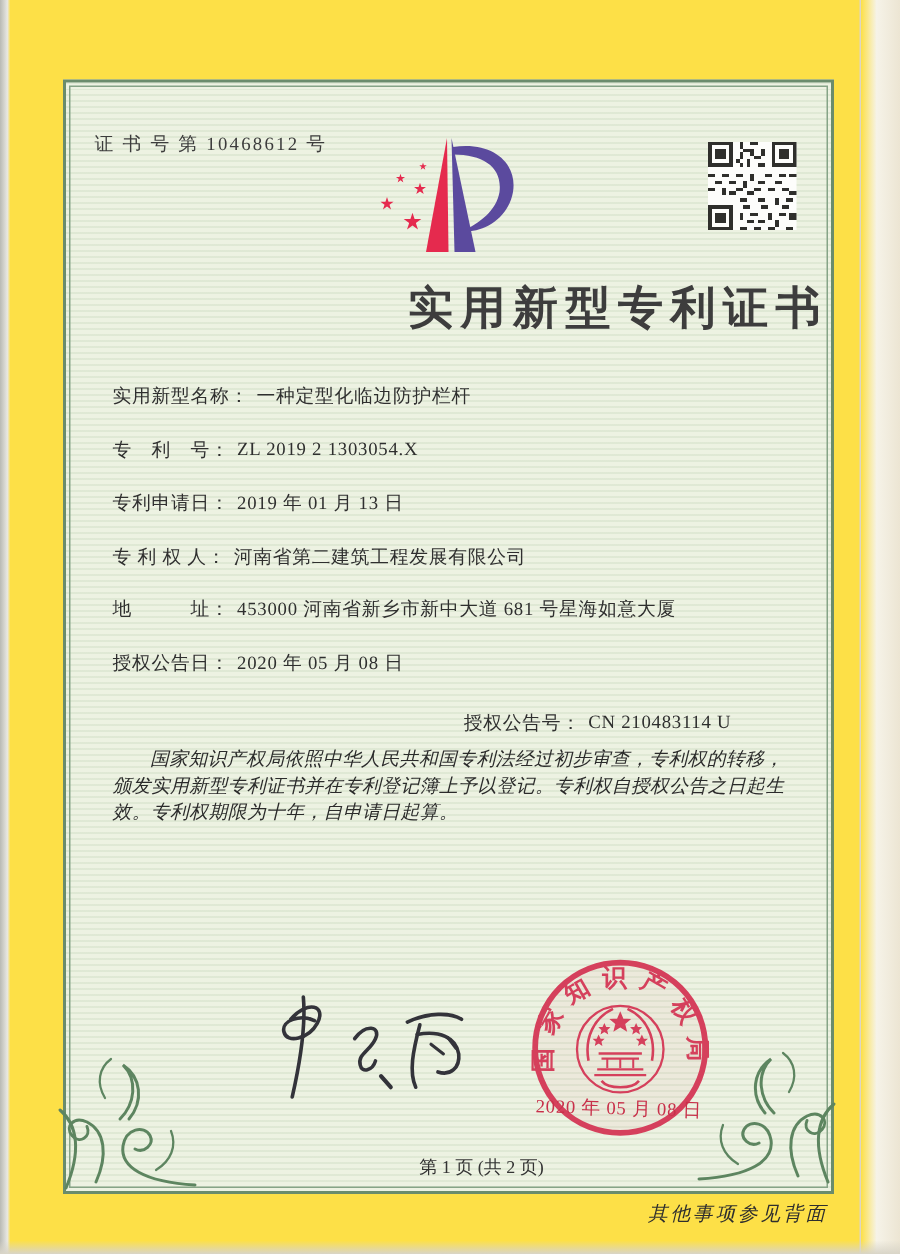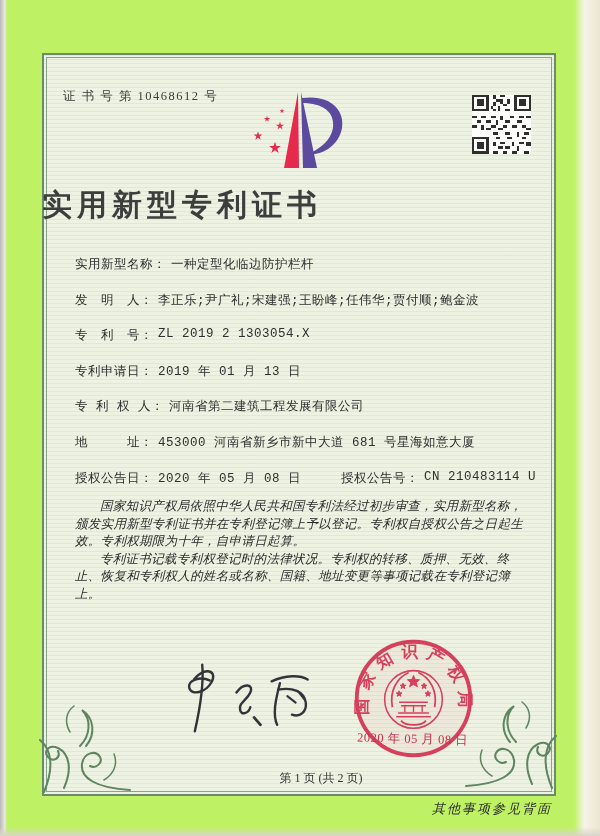--- a/index.html
+++ b/index.html
@@ -1,39 +1,39 @@
 <!DOCTYPE html>
 <html><head>
 <meta charset="utf-8">
 <style>
   html,body{margin:0;padding:0;background:#e9e7e0;}
-  .page{position:relative;width:600px;height:836px;background:#bef264;overflow:hidden;
+  .page{position:relative;width:600px;height:836px;background:#fde047;overflow:hidden;
         font-family:"Liberation Serif","DejaVu Serif",serif;color:#2e2e2e;}
   
   .scan-left{position:absolute;left:0;top:0;width:7px;height:100%;
              background:linear-gradient(to right,#b9bab4,#e8e8e3 70%,rgba(0,0,0,0));}
   .scan-right{position:absolute;right:0;top:0;width:26px;height:100%;
               background:linear-gradient(to left,#ece5d3,#f6f3e8 60%,rgba(0,0,0,0));border-left:1px solid #ddd6c4;}
   .scan-bottom{position:absolute;left:0;bottom:0;width:100%;height:9px;
                background:linear-gradient(to top,#d9d5c8,rgba(0,0,0,0));}
   
   .frame{position:absolute;left:42px;top:53px;width:510px;height:739px;
          border:2.5px solid #6a8c6c;background-color:#edf2e2;
          background-image:repeating-linear-gradient(to bottom,rgba(140,175,130,.14) 0px,rgba(140,175,130,.14) 1px,rgba(0,0,0,0) 1px,rgba(0,0,0,0) 4px);}
   .frame-inner{position:absolute;left:2px;top:2px;right:2px;bottom:2px;border:1px solid #86a487;}
   .cert-no{position:absolute;left:63px;top:88px;font-size:12.5px;letter-spacing:1.5px;color:#3c3c3c;}
   .logo{position:absolute;left:235px;top:86px;width:130px;height:92px;}
   .qr{position:absolute;left:472px;top:92px;width:59px;height:64px;}
-  .title{position:absolute;left:42px;top:185px;width:510px;text-align:left;
+  .title{position:absolute;left:42px;top:185px;width:510px;text-align:right;
          font-size:30px;font-weight:600;letter-spacing:5px;color:#3d3d3d;}
-  .fields{position:absolute;left:75px;top:256px;width:470px;font-family:Liberation Mono, monospace;}
+  .fields{position:absolute;left:75px;top:256px;width:470px;}
   .field{height:35.6px;display:flex;align-items:flex-start;font-size:12.5px;color:#2f2f2f;}
   .field .lbl{white-space:pre;letter-spacing:.5px;}
   .field .val{margin-left:5px;letter-spacing:.5px;text-align:right;}
-  .field .pair2{display:flex;margin-left:40px;}
+  .field .pair2{display:flex;margin-left:40px;margin-top:40px;}
   .paras{position:absolute;left:75px;top:498px;width:452px;font-size:12.5px;line-height:17.5px;
          font-style:italic;color:#2b2b2b;}
   .paras p{margin:0;text-indent:2em;letter-spacing:.3px;}
   .signer{position:absolute;left:78px;top:686px;font-size:13px;letter-spacing:3px;line-height:24px;color:#2e2e2e;}
   .signature{position:absolute;left:168px;top:660px;width:148px;height:76px;}
   .seal{position:absolute;left:351px;top:636px;width:125px;height:125px;}
   .seal-date{position:absolute;left:357px;top:731px;width:120px;font-size:12.5px;color:#c8304a;
              letter-spacing:.5px;transform:rotate(1.5deg);white-space:nowrap;}
   .page-num{position:absolute;left:42px;top:770px;width:558px;text-align:center;font-size:12px;color:#333;}
   .back-note{position:absolute;left:42px;top:800px;width:510px;text-align:right;font-size:13px;
@@ -96,24 +96,20 @@
   </svg>
 
   <div class="title">实用新型专利证书</div>
 
   <div class="fields">
     <div class="field">
       <span class="lbl">实用新型名称：</span>
       <span class="val">一种定型化临边防护栏杆</span>
     </div>
     <div class="field">
-      <span class="lbl">发　明　人：</span>
-      <span class="val">李正乐;尹广礼;宋建强;王盼峰;任伟华;贾付顺;鲍金波</span>
-    </div>
-    <div class="field">
       <span class="lbl">专　利　号：</span>
       <span class="val">ZL 2019 2 1303054.X</span>
     </div>
     <div class="field">
       <span class="lbl">专利申请日：</span>
       <span class="val">2019 年 01 月 13 日</span>
     </div>
     <div class="field">
       <span class="lbl">专 利 权 人：</span>
       <span class="val">河南省第二建筑工程发展有限公司</span>
@@ -126,22 +122,21 @@
       <span class="lbl">授权公告日：</span>
       <span class="val">2020 年 05 月 08 日</span>
       <span class="pair2">
         <span class="lbl">授权公告号：</span>
         <span class="val">CN 210483114 U</span>
       </span>
     </div>
   </div>
 
   <div class="paras">
-    <p>国家知识产权局依照中华人民共和国专利法经过初步审查，实用新型名称，颁发实用新型专利证书并在专利登记簿上予以登记。专利权自授权公告之日起生效。专利权期限为十年，自申请日起算。</p>
-    <p>专利证书记载专利权登记时的法律状况。专利权的转移、质押、无效、终止、恢复和专利权人的姓名或名称、国籍、地址变更等事项记载在专利登记簿上。</p>
+    <p>国家知识产权局依照中华人民共和国专利法经过初步审查，专利权的转移，颁发实用新型专利证书并在专利登记簿上予以登记。专利权自授权公告之日起生效。专利权期限为十年，自申请日起算。</p>
   </div>
 
 
   <svg class="signature" viewBox="0 0 160 80" fill="none" stroke="#33333a" stroke-width="2.6" stroke-linecap="round">
     <path d="M28,20 C40,6 54,10 47,23 C41,34 25,38 23,29 C21,21 35,16 45,21"></path>
     <path d="M37,4 C39,26 34,54 29,76"></path>
     <path d="M74,34 C82,23 93,25 89,34 C85,43 76,45 78,53 C79,59 87,57 89,50"></path>
     <path d="M93,61 L100,69" stroke-width="3"></path>
     <path d="M112,22 C127,15 143,15 151,20"></path>
     <path d="M121,24 C116,43 113,58 118,69"></path>

